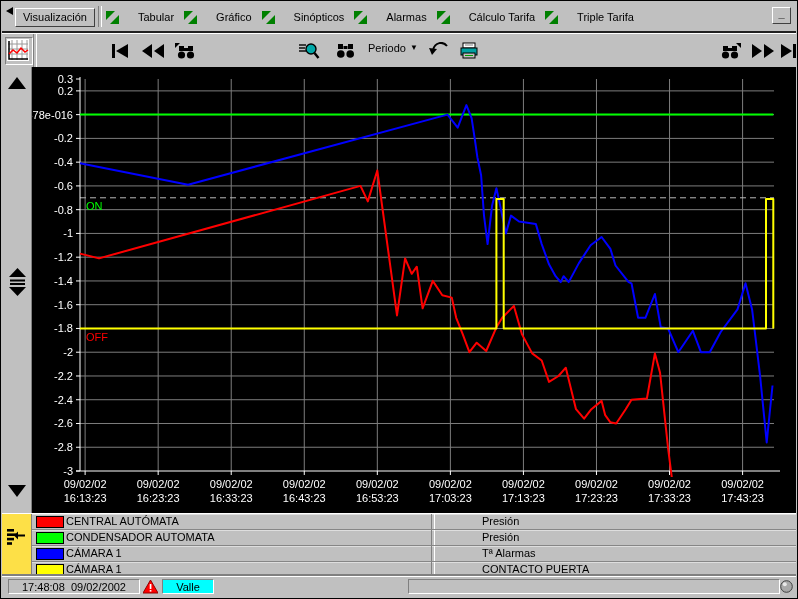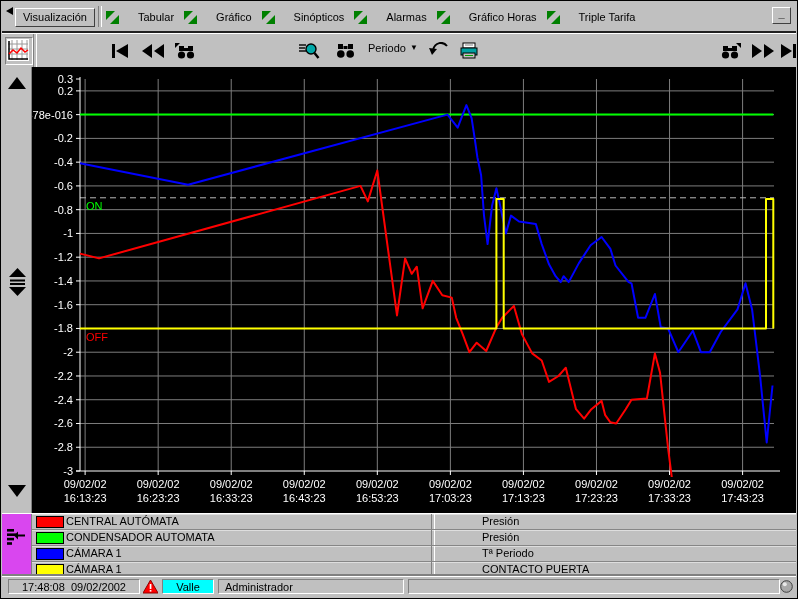--- a/index.html
+++ b/index.html
@@ -24,21 +24,21 @@
   .periodo{position:absolute;left:366px;top:8px;display:flex;align-items:center;gap:4px;cursor:default;}
   .periodo .caret{font-size:8px;line-height:8px;}
   
   .main{position:absolute;left:1px;top:66px;right:1px;height:446px;padding-left:32px;}
   .sidebar{position:absolute;left:0;top:0;width:29px;bottom:0;background:#c0c0c0;border-right:1px solid #808080;}
   .sbtn{position:absolute;left:5px;width:20px;height:20px;display:flex;align-items:center;justify-content:center;cursor:default;}
   .chartarea{position:absolute;left:30px;top:0;right:0;bottom:0;background:#000;}
   .plot{position:absolute;left:0;top:0;}
   .plot text{font-family:"Liberation Sans",sans-serif;font-size:11px;fill:#fff;}
   
-  .legendrow-wrap{position:absolute;left:1px;top:512px;right:1px;height:66px;background:#d946ef;border-top:1px solid #fff;}
+  .legendrow-wrap{position:absolute;left:1px;top:512px;right:1px;height:66px;background:#fde047;border-top:1px solid #fff;}
   .legend-side{position:absolute;left:0;top:0;width:29px;height:100%;border-right:1px solid #808080;}
   .legicon{position:absolute;left:4px;top:14px;cursor:default;}
   .legendtable{position:absolute;left:30px;top:0;right:0;height:100%;}
   .lrow{position:relative;height:15px;border-bottom:1px solid #868686;box-shadow:inset 0 1px 0 #dedede;background:#c0c0c0;}
   .lswatch{position:absolute;left:4px;top:2px;width:26px;height:10px;border:1px solid #000;}
   .lname{position:absolute;left:34px;top:1px;white-space:nowrap;}
   .ldivider{position:absolute;left:399px;top:0;bottom:0;width:2px;border-left:1px solid #808080;border-right:1px solid #fff;}
   .lval{position:absolute;left:405px;top:1px;white-space:nowrap;padding-left:45px;}
   
   .statusbar{position:absolute;left:1px;bottom:1px;right:1px;height:20px;background:#c0c0c0;border-top:1px solid #fff;box-shadow:0 -2px 0 #808080;}
@@ -88,21 +88,21 @@
   <polygon points="0,0 9,0 0,9" fill="#008000"></polygon>
             <polygon points="13,13 4,13 13,4" fill="#008000"></polygon>
           </svg>
           <span>Alarmas</span>
         </div>
         <div class="tab">
           <svg width="13" height="13" viewBox="0 0 13 13">
   <polygon points="0,0 9,0 0,9" fill="#008000"></polygon>
             <polygon points="13,13 4,13 13,4" fill="#008000"></polygon>
           </svg>
-          <span>Gráfico Horas</span>
+          <span>Cálculo Tarifa</span>
         </div>
         <div class="tab">
           <svg width="13" height="13" viewBox="0 0 13 13">
   <polygon points="0,0 9,0 0,9" fill="#008000"></polygon>
             <polygon points="13,13 4,13 13,4" fill="#008000"></polygon>
           </svg>
           <span>Triple Tarifa</span>
         </div>
       </div>
     <div class="minbtn raised">
@@ -384,21 +384,21 @@
         <div class="lrow">
           <span class="lswatch" style="background:#00ff00"></span>
           <span class="lname">CONDENSADOR AUTOMATA</span>
           <span class="ldivider"></span>
           <span class="lval">Presión</span>
         </div>
         <div class="lrow">
           <span class="lswatch" style="background:#0000ff"></span>
           <span class="lname">CÁMARA 1</span>
           <span class="ldivider"></span>
-          <span class="lval">Tª Periodo</span>
+          <span class="lval">Tª Alarmas</span>
         </div>
         <div class="lrow">
           <span class="lswatch" style="background:#ffff00"></span>
           <span class="lname">CÁMARA 1</span>
           <span class="ldivider"></span>
           <span class="lval">CONTACTO PUERTA</span>
         </div>
       </div>
   </div>
 
@@ -410,23 +410,20 @@
     <div class="alarmicon">
       <svg width="15" height="14" viewBox="0 0 15 14">
         <polygon points="7.5,0 15,13 0,13" fill="#ff0000" stroke="#900000" stroke-width="1"></polygon>
         <rect x="6.7" y="4" width="1.7" height="5" fill="#fff"></rect>
           <rect x="6.7" y="10" width="1.7" height="1.6" fill="#fff"></rect>
       </svg>
     </div>
     <div class="spanel sunken vallepanel">
       <span>Valle</span>
     </div>
-    <div class="spanel sunken adminpanel">
-      <span>Administrador</span>
-    </div>
     <div class="spanel sunken msgpanel"></div>
     <div class="ball">
       <svg width="13" height="13" viewBox="0 0 13 13">
         <circle cx="6.5" cy="6.5" r="5.8" fill="#a8a8a8" stroke="#404040"></circle>
         <circle cx="4.8" cy="4.3" r="2" fill="#e8e8e8"></circle>
       </svg>
     </div>
   </div>
 
 </div>

